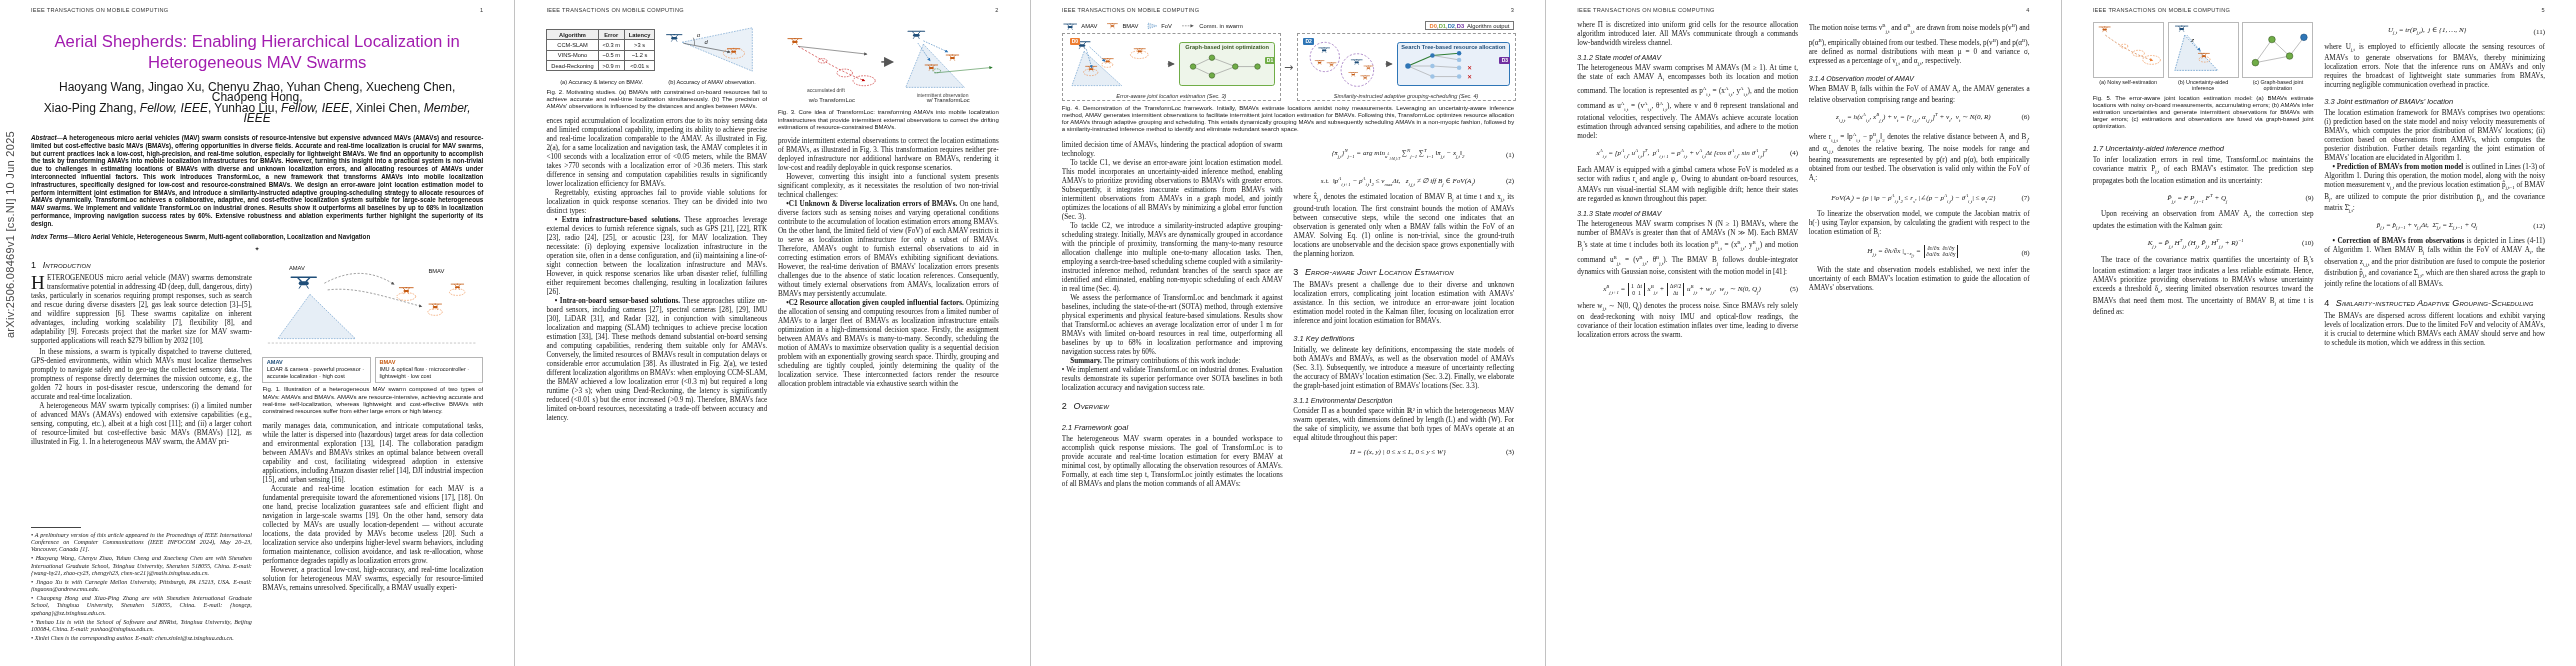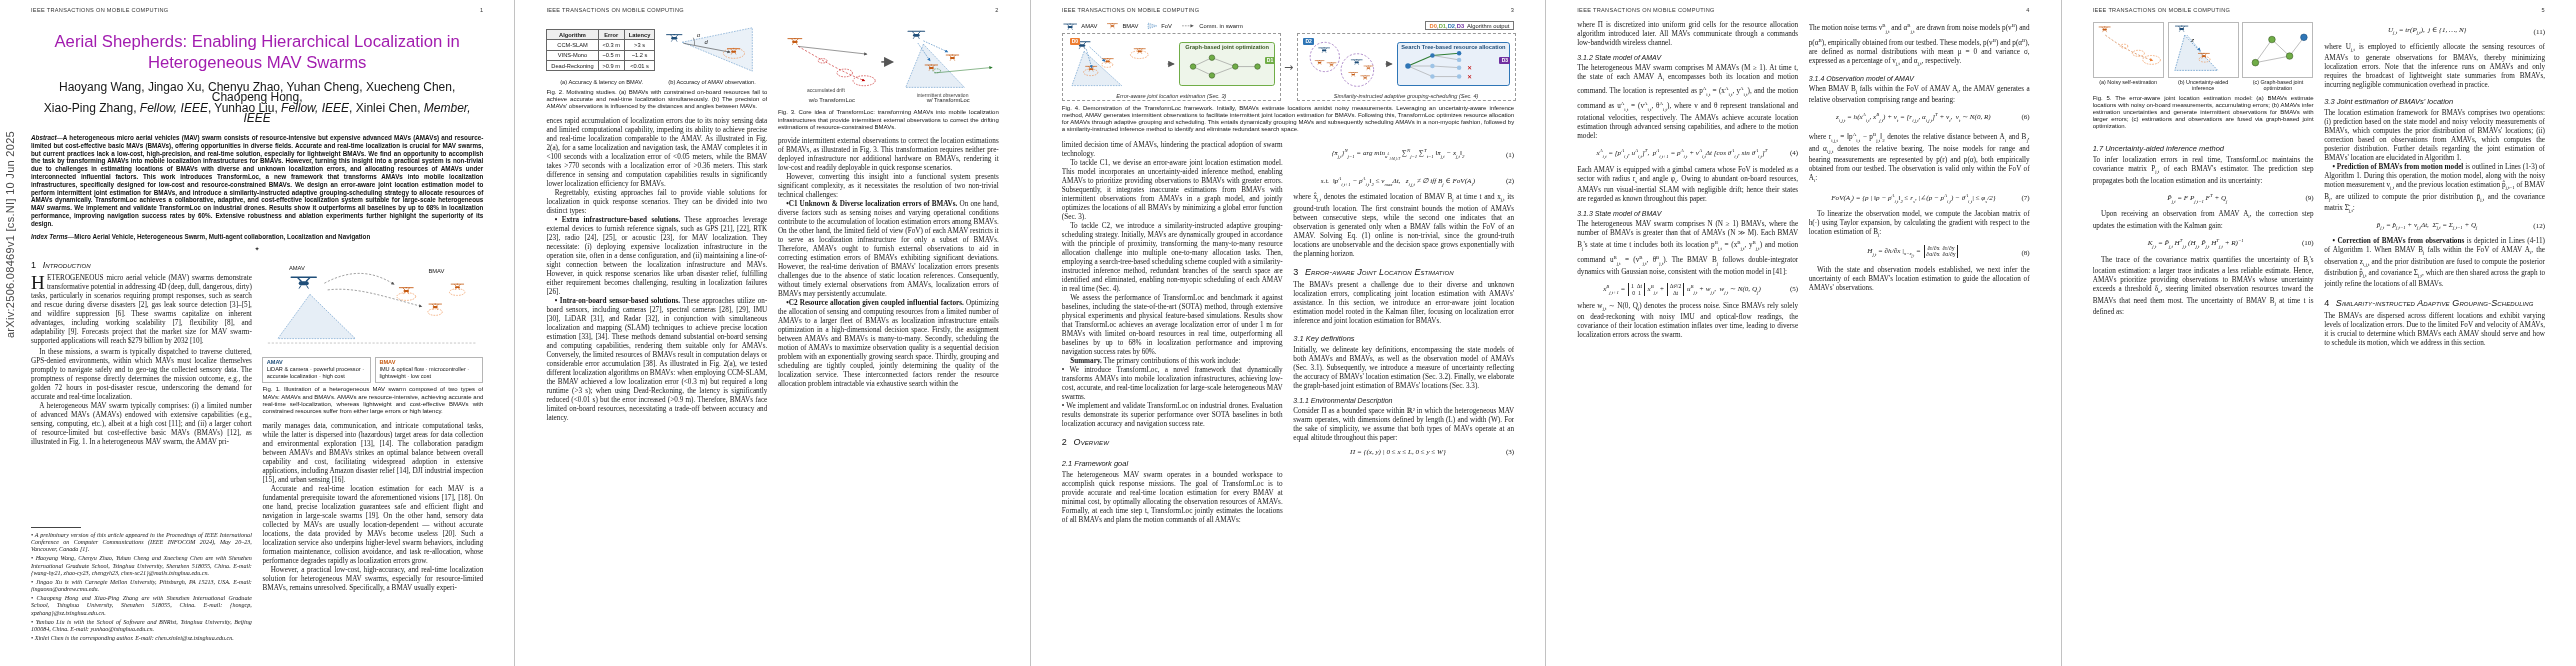--- a/index.html
+++ b/index.html
@@ -456,21 +456,20 @@
       </div>
       <p class="caption">Fig. 4. Demonstration of the TransformLoc framework. Initially, BMAVs estimate locations amidst noisy measurements. Leveraging an uncertainty-aware inference method, AMAV generates intermittent observations to facilitate intermittent joint location estimation for BMAVs. Following this, TransformLoc optimizes resource allocation for AMAVs through adaptive grouping and scheduling. This entails dynamically grouping MAVs and subsequently scheduling AMAVs in a non-myopic fashion, followed by a similarity-instructed inference method to identify and eliminate redundant search space.</p>
     </div>
     <div class="cols">
       <div class="col">
         <p class="b ni">limited decision time of AMAVs, hindering the practical adoption of swarm technology.</p>
         <p class="b">To tackle C1, we devise an error-aware joint location estimation model. This model incorporates an uncertainty-aided inference method, enabling AMAVs to prioritize providing observations to BMAVs with greater errors. Subsequently, it integrates inaccurate estimations from BMAVs with intermittent observations from AMAVs in a graph model, and jointly optimizes the locations of all BMAVs by minimizing a global error function (Sec. 3).</p>
         <p class="b">To tackle C2, we introduce a similarity-instructed adaptive grouping-scheduling strategy. Initially, MAVs are dynamically grouped in accordance with the principle of proximity, transforming the many-to-many resource allocation challenge into multiple one-to-many allocation tasks. Then, employing a search-tree-based scheduling scheme coupled with a similarity-instructed inference method, redundant branches of the search space are identified and eliminated, enabling non-myopic scheduling of each AMAV in real time (Sec. 4).</p>
         <p class="b">We assess the performance of TransformLoc and benchmark it against baselines, including the state-of-the-art (SOTA) method, through extensive physical experiments and physical feature-based simulations. Results show that TransformLoc achieves an average localization error of under 1 m for BMAVs with limited on-board resources in real time, outperforming all baselines by up to 68% in localization performance and improving navigation success rates by 60%.</p>
         <p class="b"><b>Summary.</b> The primary contributions of this work include:</p>
-        <p class="b ni">• We introduce TransformLoc, a novel framework that dynamically transforms AMAVs into mobile localization infrastructures, achieving low-cost, accurate, and real-time localization for large-scale heterogeneous MAV swarms.</p>
         <p class="b ni">• We implement and validate TransformLoc on industrial drones. Evaluation results demonstrate its superior performance over SOTA baselines in both localization accuracy and navigation success rate.</p>
         <h2 class="hsec">
             <span class="n">2</span>
             <span class="t">Overview</span>
           </h2>
         <h3 class="hsub">2.1  Framework goal</h3>
         <p class="b ni">The heterogeneous MAV swarm operates in a bounded workspace to accomplish quick response missions. The goal of TransformLoc is to provide accurate and real-time location estimation for every BMAV at minimal cost, by optimally allocating the observation resources of AMAVs. Formally, at each time step t, TransformLoc jointly estimates the locations of all BMAVs and plans the motion commands of all AMAVs:</p>
       </div>
       <div class="col">
         <div class="eq">

